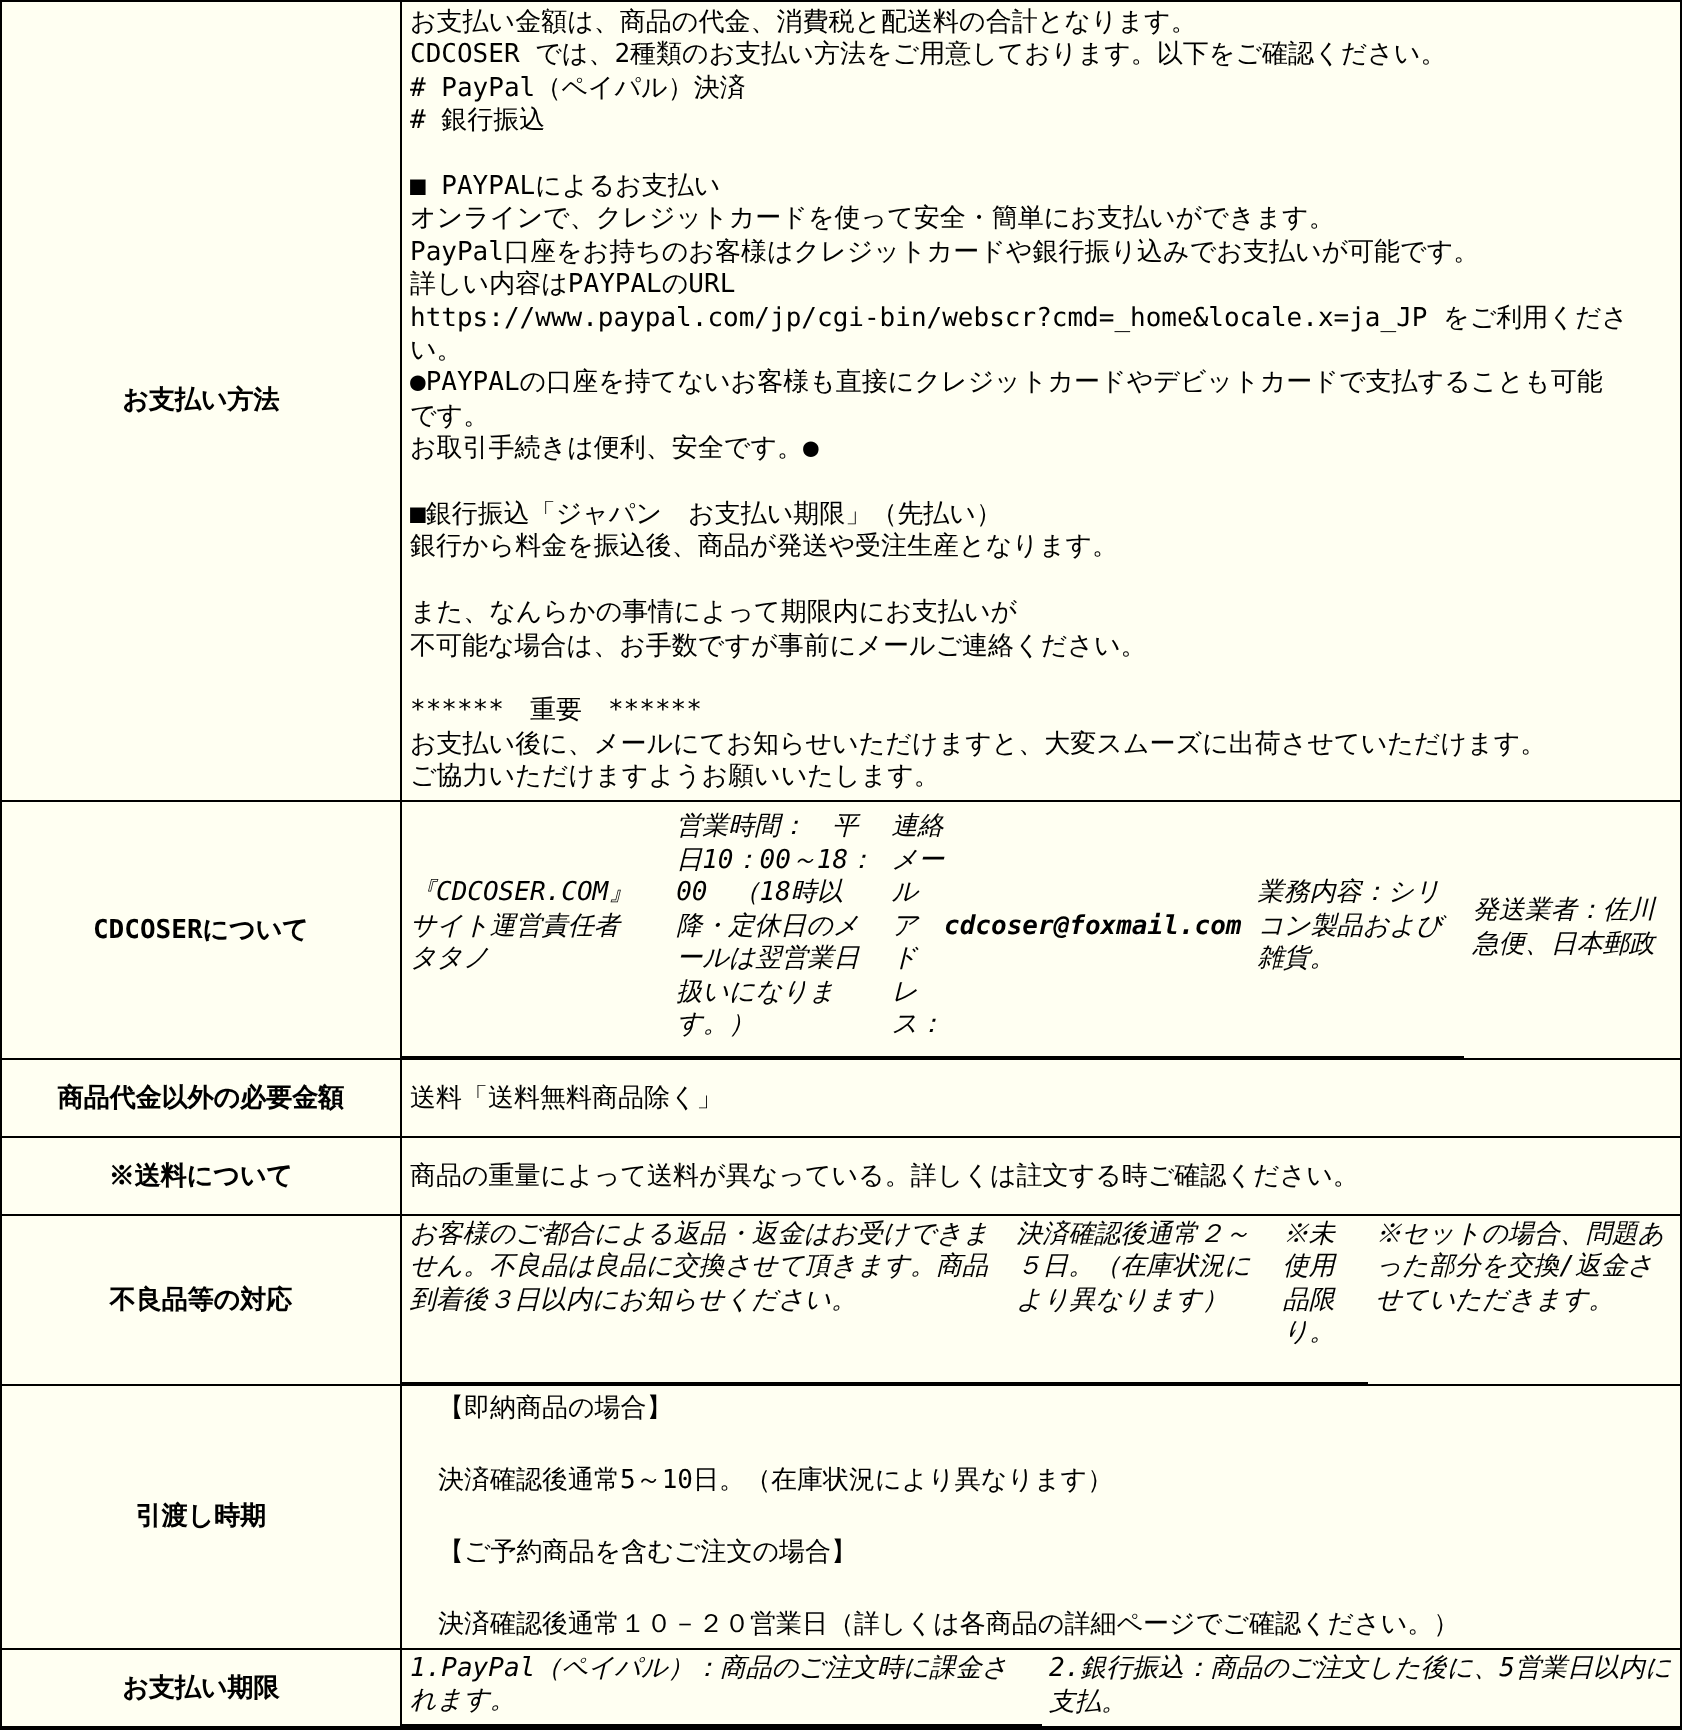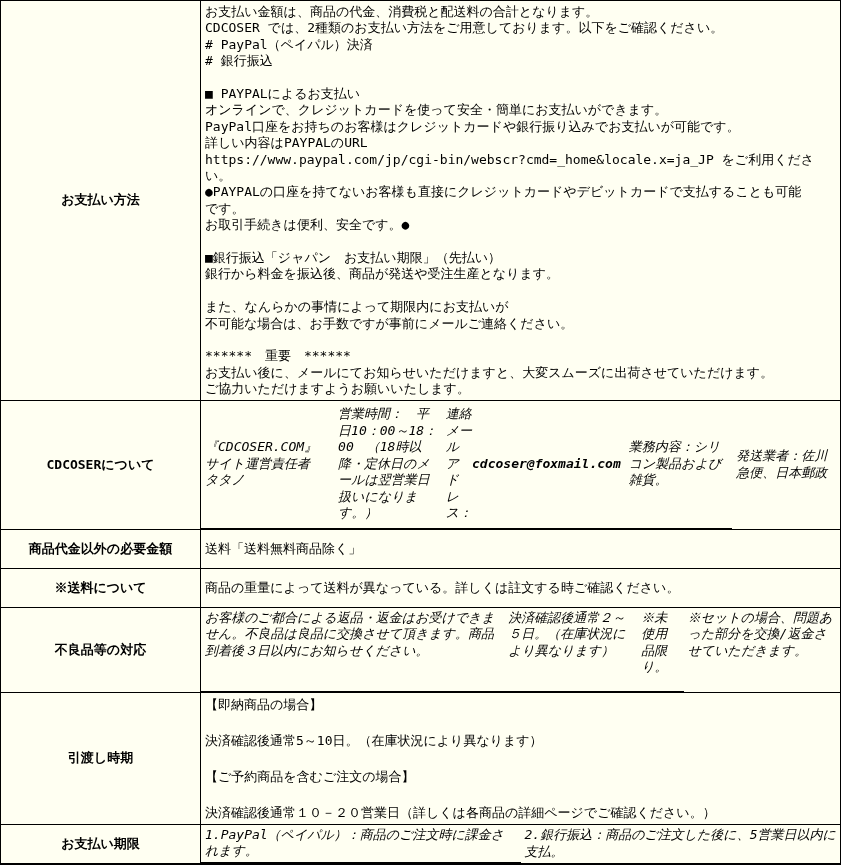--- a/index.html
+++ b/index.html
@@ -26,21 +26,21 @@
     align-items:center;
     justify-content:center;
     text-align:center;
     font-weight:bold;
     padding:10px;
   }
   .content-cell { flex:1; min-width:0; }
   .content-cell.pad { padding:3px 4px 2px 4px; }
   .content-cell.single { display:flex; align-items:center; padding:1px 4px; }
   .line { line-height:16.4px; min-height:16.4px; white-space:pre-wrap; }
-  .r5 .line { line-height:18px; min-height:18px; }
+  .r5 .line { line-height:18px; min-height:18px;margin-left:14px; }
   .subrows { display:flex; flex-direction:row; padding:0;font-style:italic; }
   .subrow { border-bottom:1px solid #000; padding:2px 4px; line-height:16.5px; }
   .subrow:last-child { border-bottom:none; }
   .r1 .subrow, .r6 .subrow { flex:1; display:flex; align-items:center; }
   .bold { font-weight:bold; }
   
   .r0 { min-height:398px; }
   .r1 { min-height:129px; }
   .r2 { min-height:22px; }
   .r3 { min-height:26px; }

